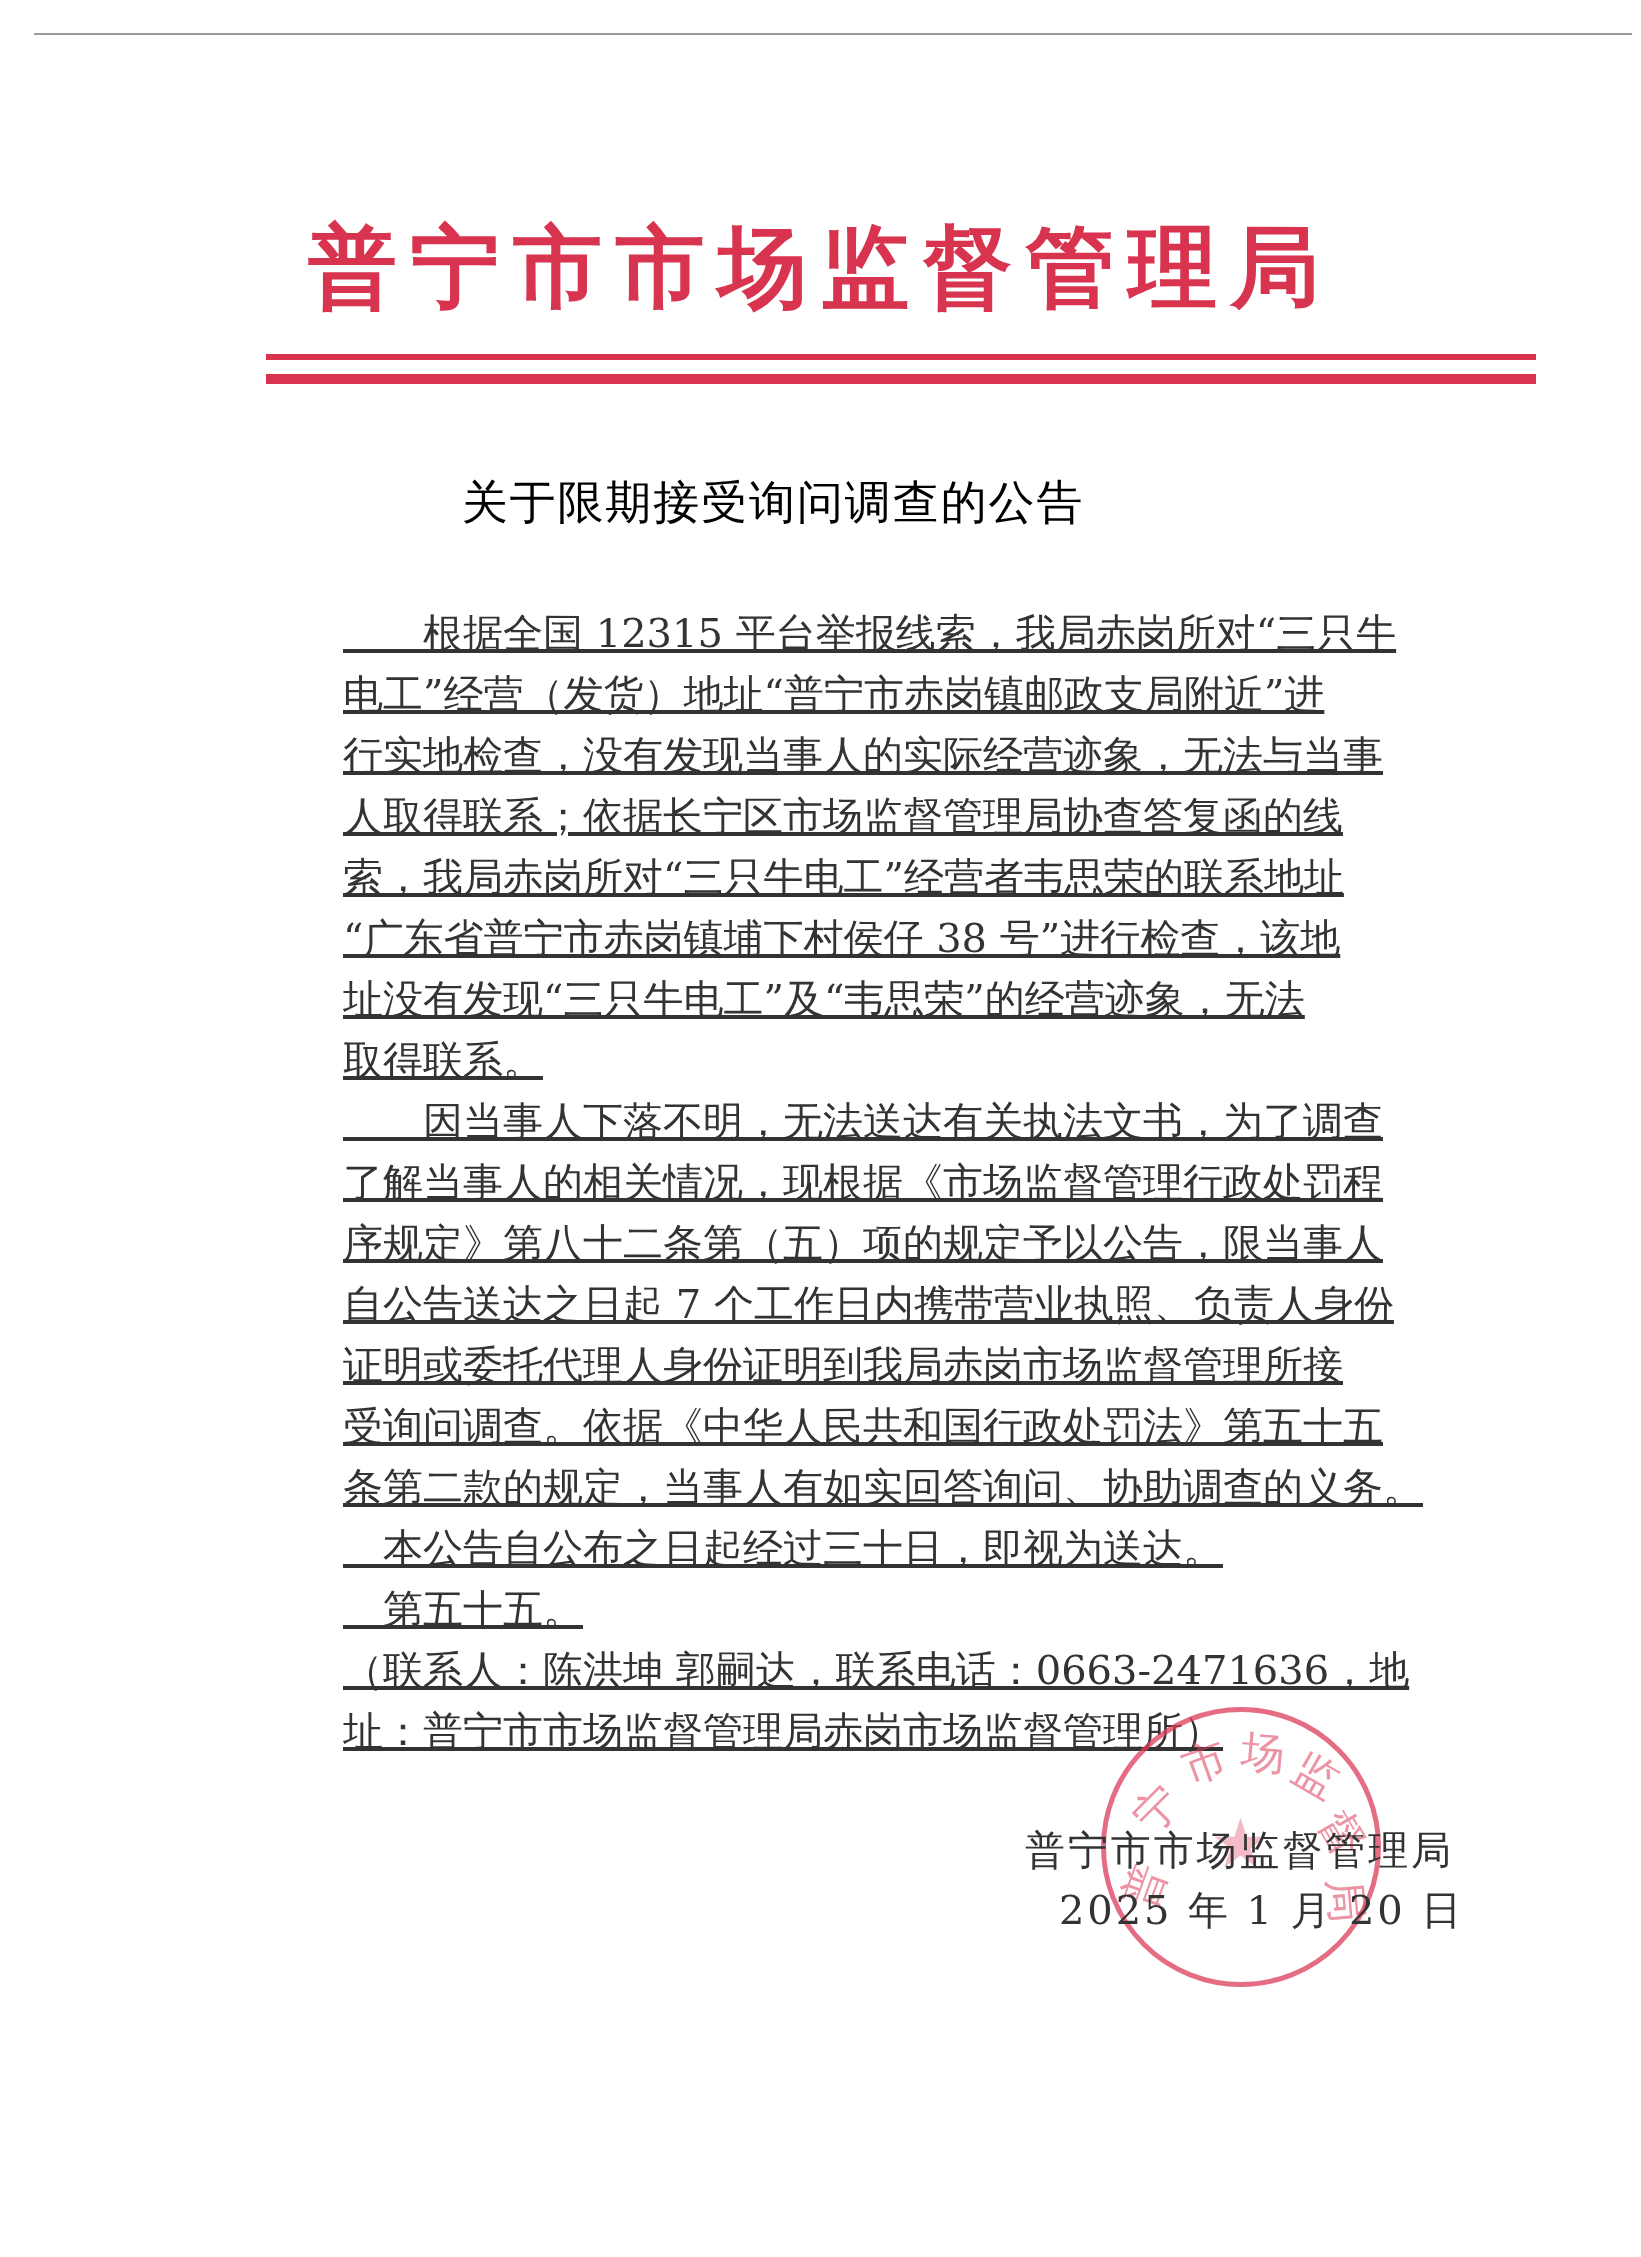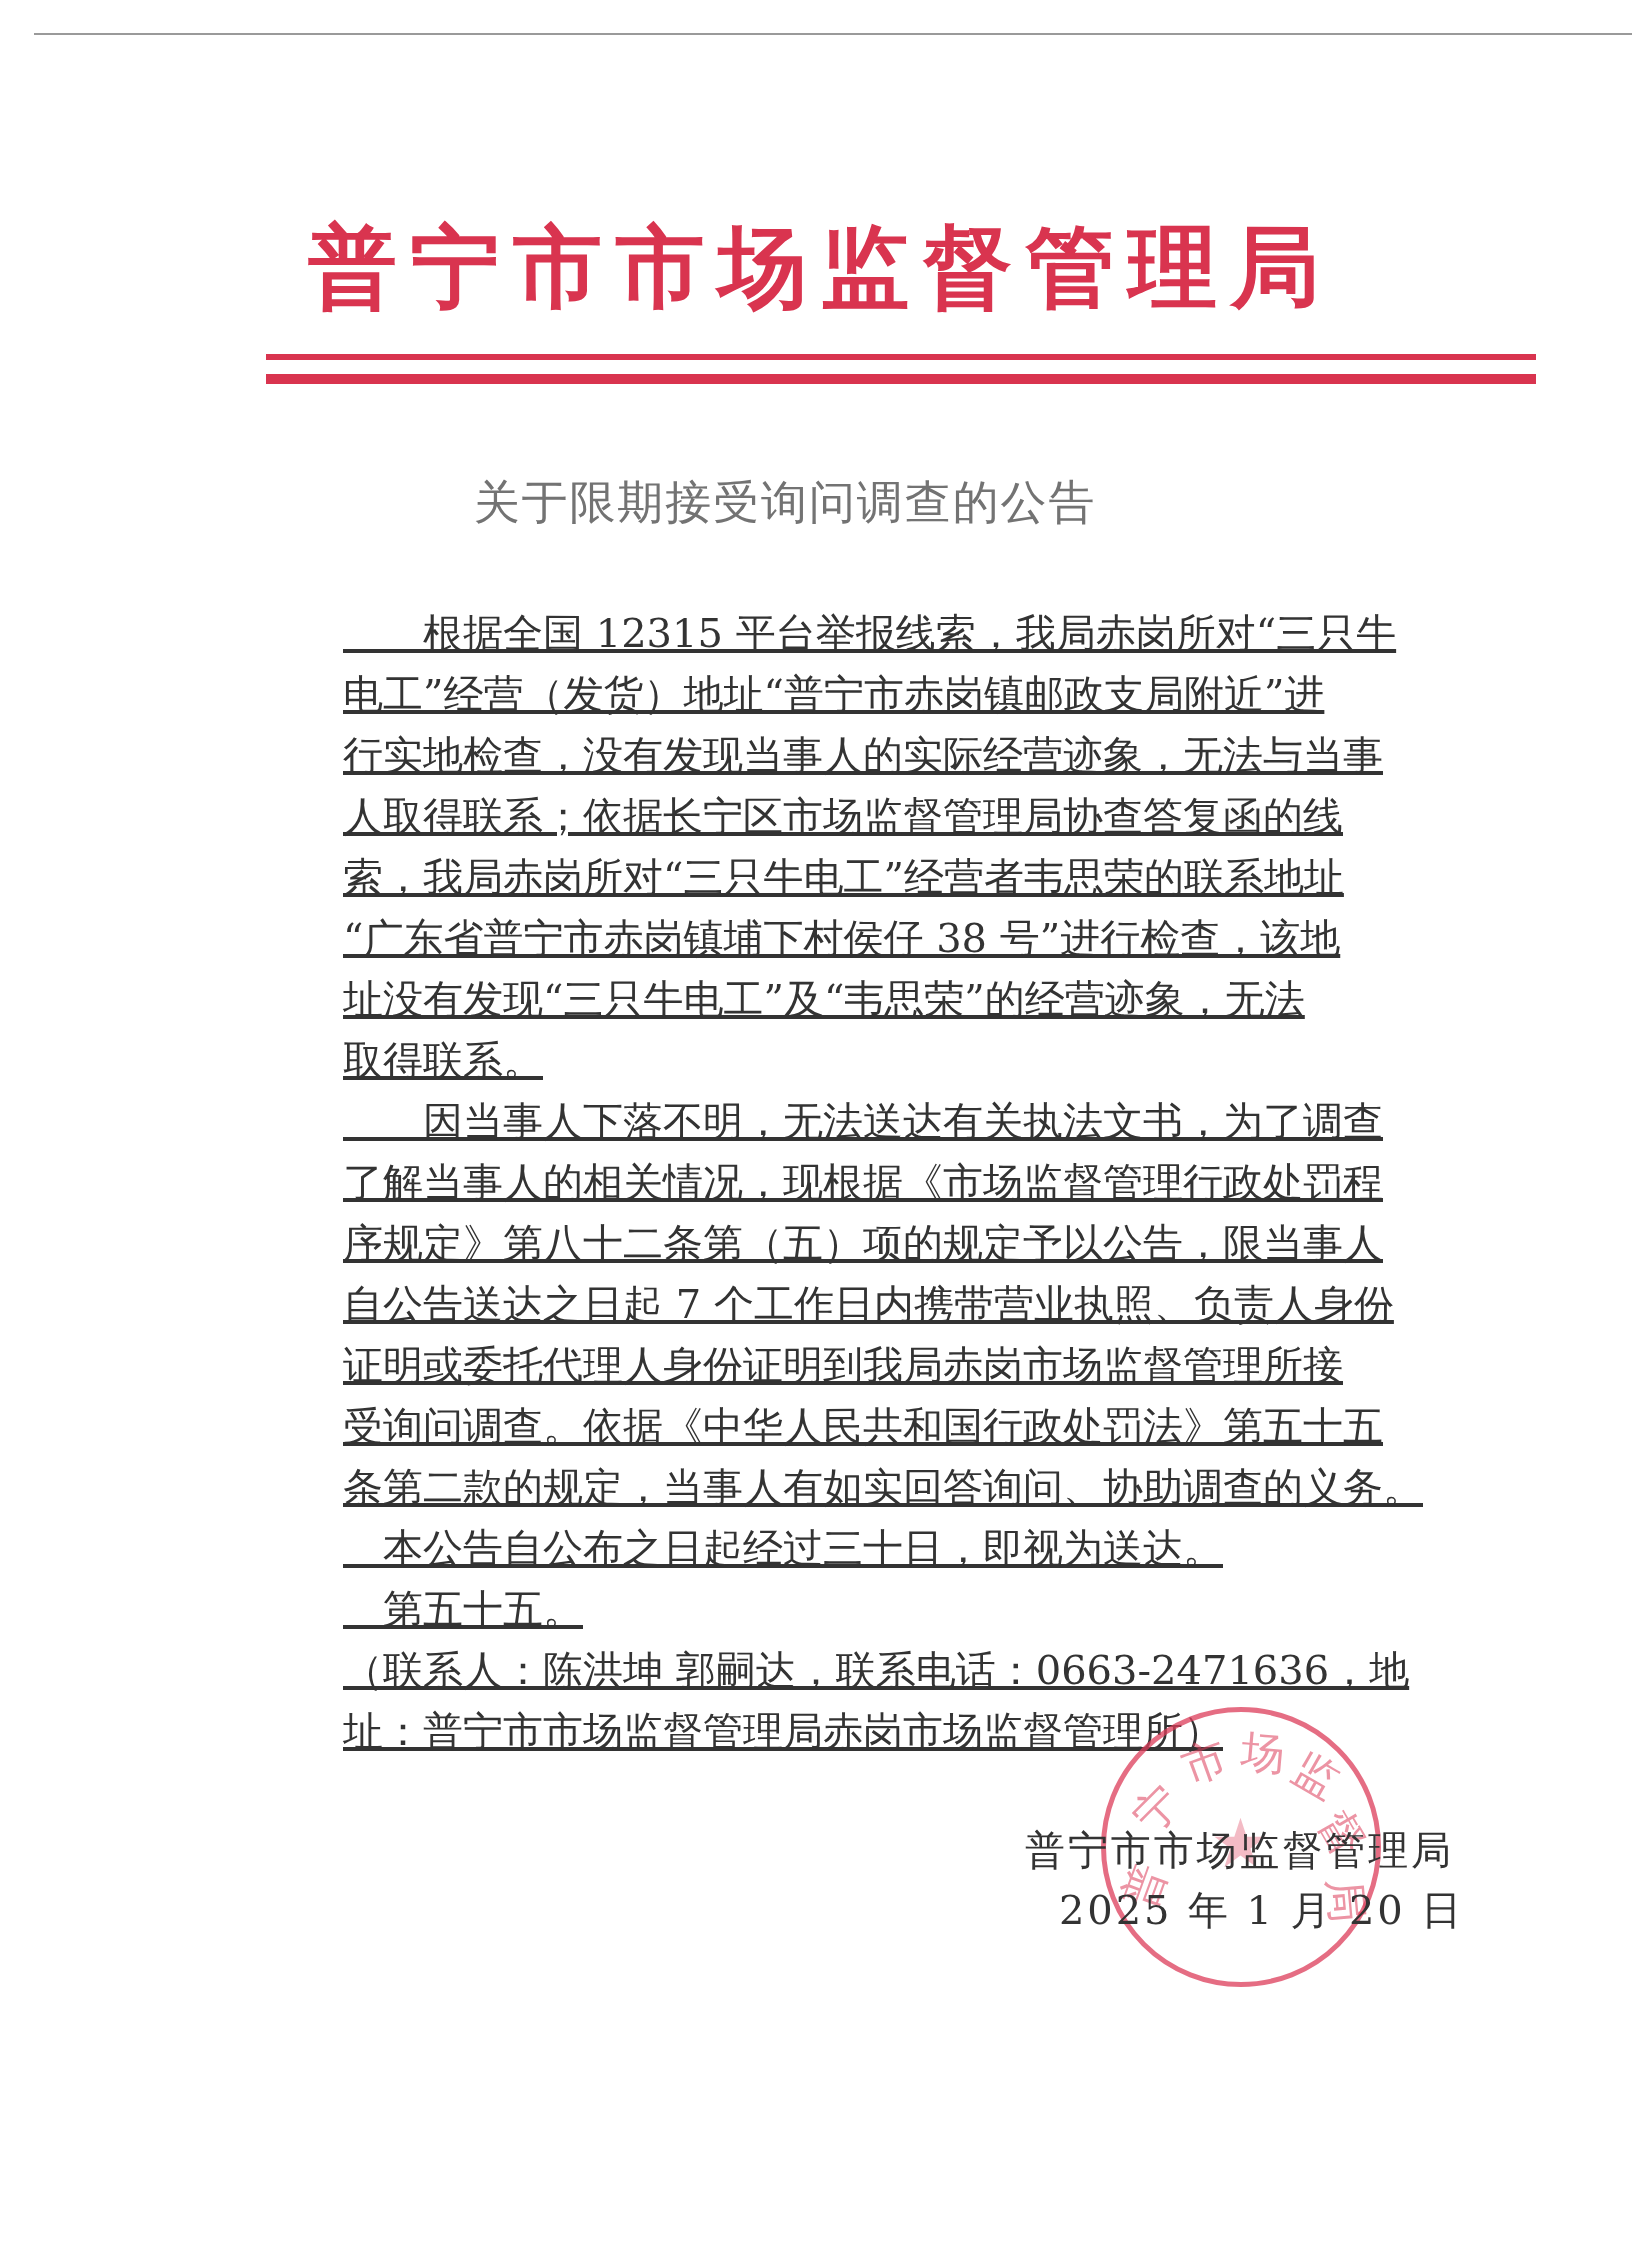--- a/index.html
+++ b/index.html
@@ -5,21 +5,21 @@
   html, body { margin: 0; padding: 0; background: #ffffff; }
   body { width: 1641px; height: 2257px; position: relative; overflow: hidden;
          font-family: "DejaVu Serif", "Liberation Serif", serif; color: #2b2b2b; }
   .scan-edge { position: absolute; left: 34px; top: 33px; width: 1598px; height: 1.9px; background: #9a9a9a; }
   .header-title { position: absolute; left: 0; width: 1641px; top: 214px; text-align: center;
                   font-family: "DejaVu Sans", "Liberation Sans", sans-serif; font-weight: bold;
                   font-size: 89px; letter-spacing: 13.5px; color: #d9344f; line-height: 106px; }
   .red-line-thin { position: absolute; left: 266px; top: 354px; width: 1270px; height: 5.8px; background: #d9344f; }
   .red-line-thick { position: absolute; left: 266px; top: 374px; width: 1270px; height: 9.7px; background: #d9344f; }
   .doc-title { position: absolute; left: 0; width: 1546px; top: 473px; text-align: center;
-               font-size: 46px; letter-spacing: 1.9px; color: #737373; line-height: 58px; margin-left: 12px; }
+               font-size: 46px; letter-spacing: 1.9px; color: #000000; line-height: 58px; }
   .body { position: absolute; left: 343px; top: 603px; width: 1139px; font-size: 40px; line-height: 61px; color: #333; text-decoration: underline; }
   .line { white-space: nowrap; height: 61px; }
   .sig { position: absolute; font-size: 40px; color: #333; white-space: nowrap; letter-spacing: 2.9px; }
   .seal { position: absolute; left: 1101px; top: 1707px; width: 280px; height: 280px; border-radius: 50%;
           border: 5.8px solid rgba(220, 60, 90, 0.75); box-sizing: border-box; }
   .seal-text { position: absolute; left: 0; top: 0; width: 100%; height: 100%;
                color: rgba(220, 60, 90, 0.55); font-family: "DejaVu Sans", sans-serif; font-size: 44px; }
   .seal-text span { position: absolute; transform-origin: center; }
   .seal-star { position: absolute; left: 104px; top: 92px; font-size: 68px; color: rgba(220, 60, 90, 0.35); }
 </style>

